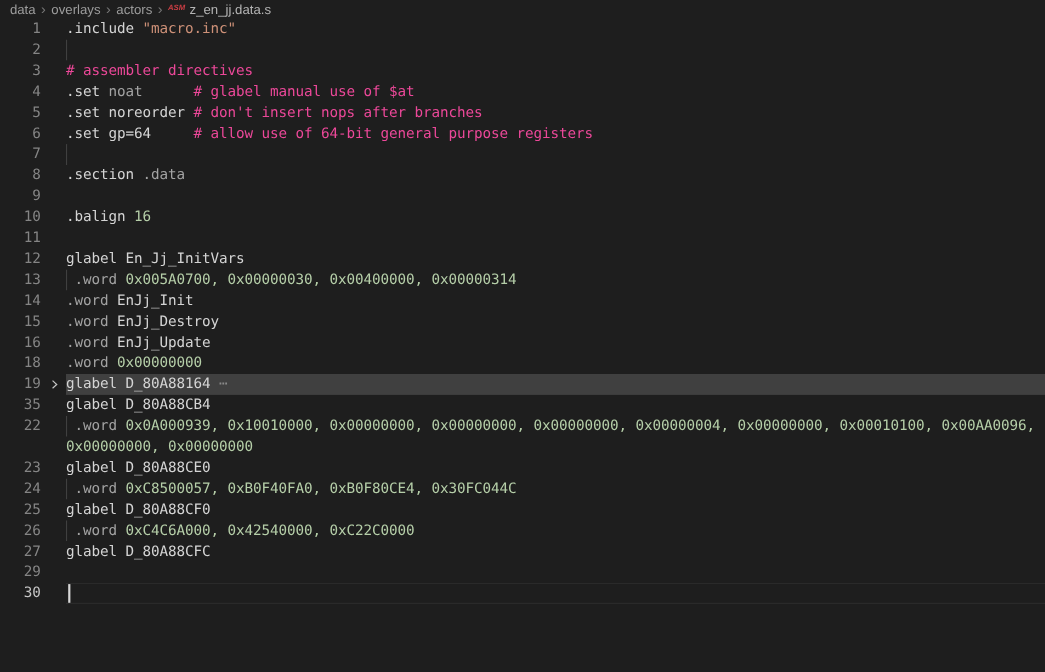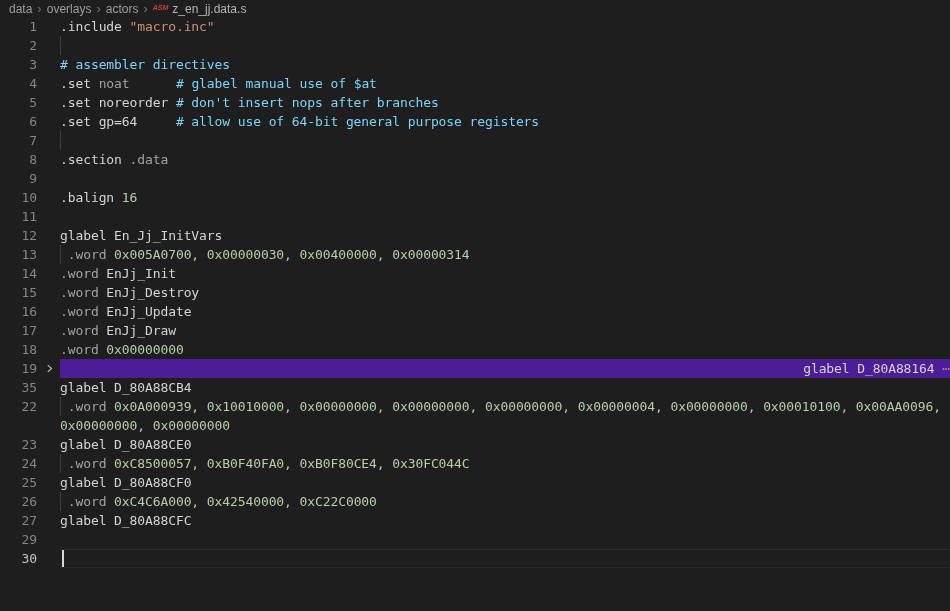--- a/index.html
+++ b/index.html
@@ -67,42 +67,42 @@
     width: 11px;
     height: 11px;
   }
   .text {
     flex: 1;
     position: relative;
     white-space: pre;
     overflow: hidden;
     color: #d4d4d4;
   }
-  .text.hl { background: #4c1d95; text-align: right; }
+  .text.hl { background: #404040; }
   .text.cur {
     box-shadow: inset 0 1px 0 #2a2a2a, inset 0 -1px 0 #2a2a2a;
   }
   .guide {
     position: absolute;
     left: 0; top: 0; bottom: 0;
     width: 1px;
     background: #404040;
   }
   .cursor {
     position: absolute;
     left: 2px; top: 1px;
     width: 2px; height: 17px;
     background: #d7d7d7;
   }
   
   .tk-d { color: #d4d4d4; }
   .tk-b { color: #a3a3a3; }
   .tk-n { color: #b5cea8; }
   .tk-s { color: #ce9178; }
-  .tk-g { color: #7dd3fc; }
+  .tk-g { color: #ec4899; }
   .tk-e { color: #8a8a8a; }
 </style>
 </head>
 <body>
 
 <div class="breadcrumb" id="breadcrumb"><span class="crumb">data</span><span class="sep">›</span><span class="crumb">overlays</span><span class="sep">›</span><span class="crumb">actors</span><span class="sep">›</span><span class="asm-icon">ASM</span><span class="crumb file-crumb">z_en_jj.data.s</span></div>
 
 <div class="editor" id="editor">
     <div class="row">
       <div class="gutter">
@@ -195,26 +195,20 @@
       <div class="text"><span class="tk-b">.word</span><span class="tk-d"> EnJj_Destroy</span></div>
     </div>
     <div class="row">
       <div class="gutter">
         <span class="num">16</span>
       </div>
       <div class="text"><span class="tk-b">.word</span><span class="tk-d"> EnJj_Update</span></div>
     </div>
     <div class="row">
       <div class="gutter">
-        <span class="num">17</span>
-      </div>
-      <div class="text"><span class="tk-b">.word</span><span class="tk-d"> EnJj_Draw</span></div>
-    </div>
-    <div class="row">
-      <div class="gutter">
         <span class="num">18</span>
       </div>
       <div class="text"><span class="tk-b">.word</span><span class="tk-n"> 0x00000000</span></div>
     </div>
     <div class="row">
       <div class="gutter">
         <span class="num">19</span>
         <svg viewBox="0 0 16 16" class="fold-chevron">
           <path d="M5.5 3l5.5 5-5.5 5" stroke="#c5c5c5" stroke-width="1.6" fill="none"></path>
         </svg>

